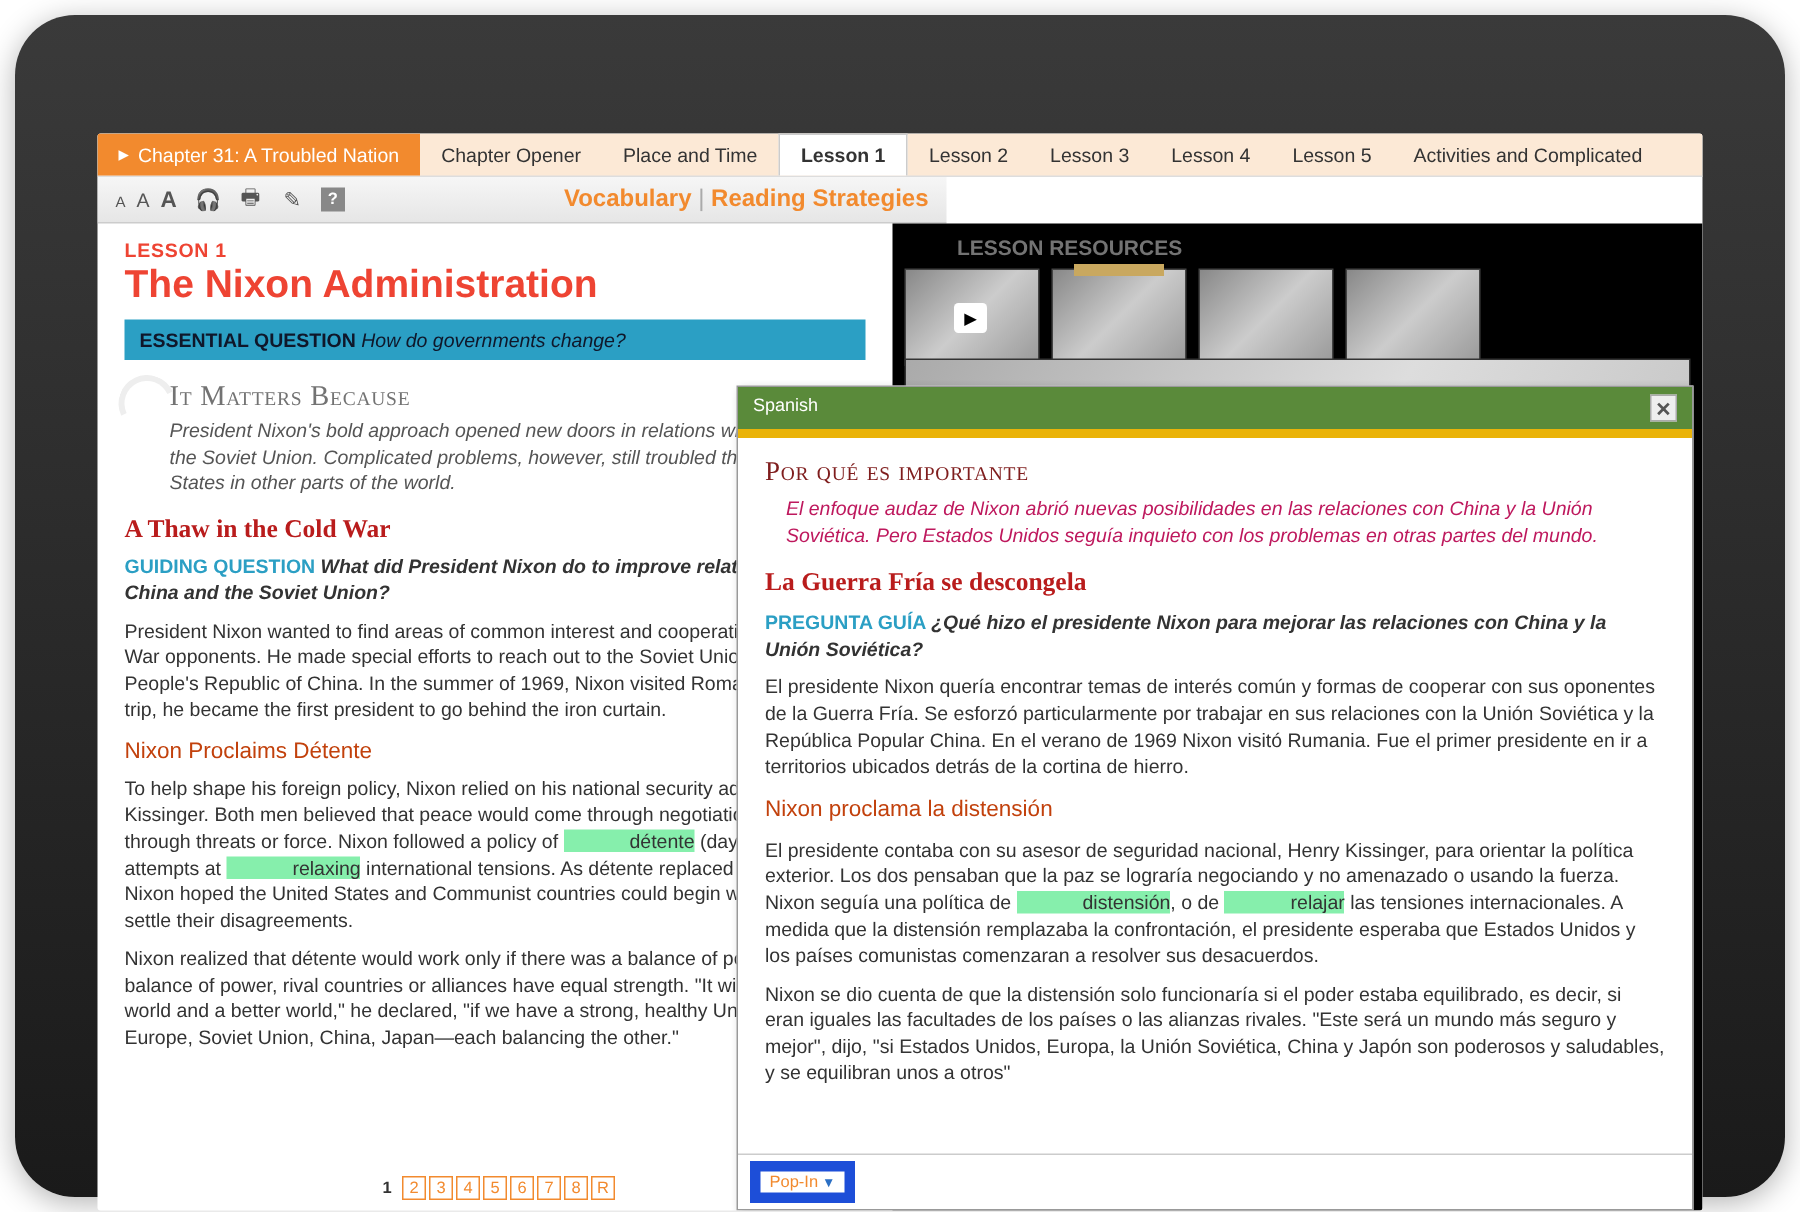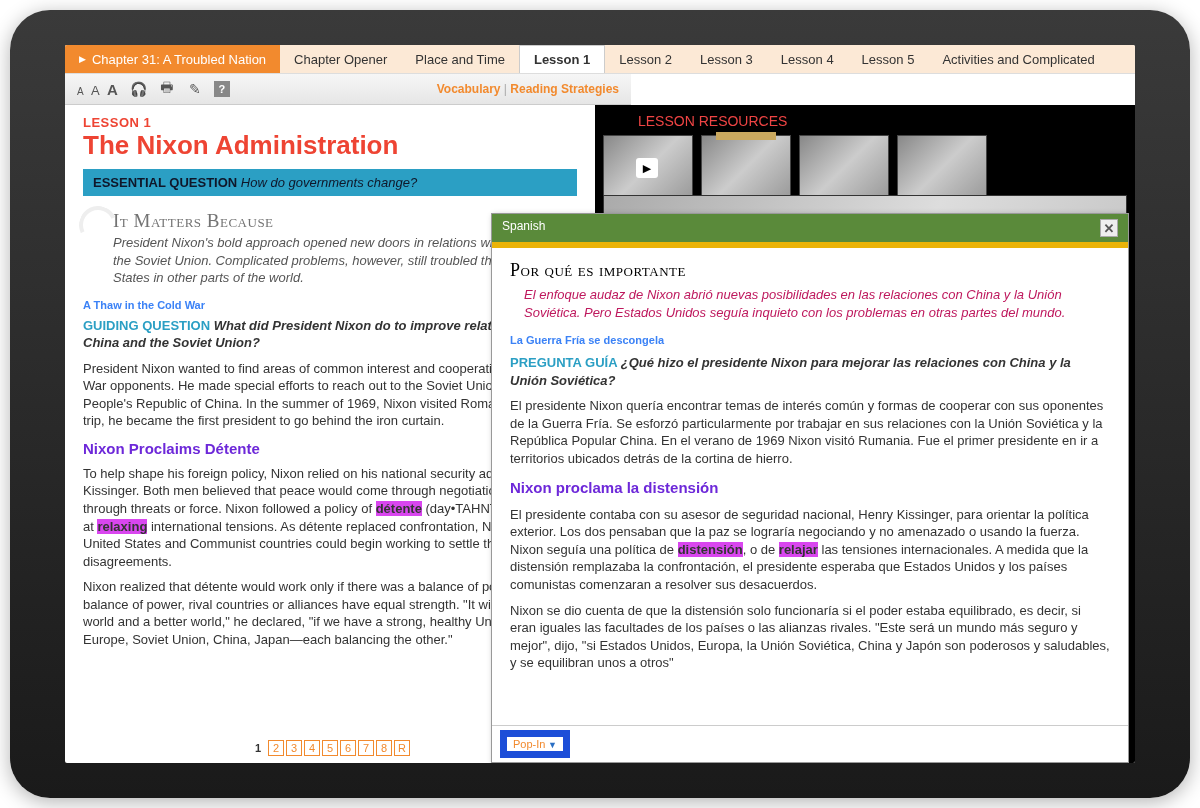--- a/index.html
+++ b/index.html
@@ -1,64 +1,64 @@
 <!DOCTYPE html>
 <html><head>
 <meta charset="utf-8">
 <style>
 * { margin: 0; padding: 0; box-sizing: border-box; }
 body { background: #fff; font-family: Arial, sans-serif; display: flex; justify-content: center; align-items: flex-start; padding: 10px; }
 .tablet { width: 1180px; height: 788px; background: linear-gradient(to bottom, #3a3a3a, #1a1a1a); border-radius: 40px; padding: 35px 55px; position: relative; box-shadow: 0 4px 20px rgba(0,0,0,0.3); }
-.screen { width: 100%; height: 100%; background: #fff; border-radius: 2px; overflow: hidden; position: relative; }
+.screen { width: 100%; height: 100%; background: #fff; border-radius: 2px; overflow: hidden; position: relative; margin-top: 44px; }
 .topbar { display: flex; align-items: stretch; background: #fce9d6; border-bottom: 1px solid #ddd; font-size: 13px; }
 .chapter-tag { background: #f28a2e; color: #fff; padding: 6px 14px; display: flex; align-items: center; gap: 6px; }
 .chapter-tag::before { content: "▶"; font-size: 9px; }
 .tabs { display: flex; flex: 1; }
 .tab { padding: 6px 14px; color: #333; cursor: pointer; display: flex; align-items: center; }
 .tab.active { background: #fff; font-weight: bold; border-top: 1px solid #ccc; border-left: 1px solid #ccc; border-right: 1px solid #ccc; }
 .toolbar { display: flex; align-items: center; background: linear-gradient(#f6f6f6, #e6e6e6); padding: 6px 12px; border-bottom: 1px solid #ccc; font-size: 12px; gap: 10px; }
 .font-sizes { color: #555; letter-spacing: 2px; }
 .font-sizes span:nth-child(1) { font-size: 10px; }
 .font-sizes span:nth-child(2) { font-size: 13px; }
 .font-sizes span:nth-child(3) { font-size: 15px; font-weight: bold; }
 .tool-icon { width: 18px; height: 18px; display: inline-flex; align-items: center; justify-content: center; color: #555; font-size: 14px; }
-.toolbar-right { margin-left: auto; color: #f28a2e; font-weight: bold; font-size: 12px; }
+.toolbar-right { margin-left: auto; color: #f28a2e; font-weight: bold; font-size: 16px; }
 .toolbar-right .sep { color: #aaa; font-weight: normal; }
 .main { display: flex; height: calc(100% - 60px); }
 .left-pane { width: 530px; padding: 10px 18px 10px 18px; overflow: hidden; font-size: 13px; color: #333; position: relative; }
 .lesson-num { color: #e43; font-size: 13px; font-weight: bold; letter-spacing: 0.5px; }
 .lesson-title { color: #e43; font-size: 26px; font-weight: bold; margin-bottom: 8px; }
 .eq-bar { background: #2b9fc4; color: #0f172a; padding: 6px 10px; font-size: 13px; }
 .eq-bar b { font-weight: bold; }
 .eq-bar i { font-style: italic; }
 .matters { margin-top: 14px; }
 .matters-title { font-family: Georgia, serif; font-size: 19px; color: #737373; position: relative; padding-left: 30px; font-variant: small-caps; letter-spacing: 0.5px; }
 .matters-title::before { content: ""; position: absolute; left: -4px; top: -4px; width: 30px; height: 30px; border: 4px solid #eee; border-radius: 50%; border-right-color: transparent; border-bottom-color: transparent; transform: rotate(20deg); }
 .matters p { font-style: italic; color: #555; padding-left: 30px; margin-top: 2px; line-height: 1.35; }
-h3.red { color: #3b82f6; font-size: 11px; margin-top: 12px; margin-bottom: 4px; }
+h3.red { color: #b91c1c; font-size: 17px; margin-top: 12px; margin-bottom: 4px; font-family: Liberation Serif, serif; }
 .guiding { margin-top: 6px; font-size: 13px; line-height: 1.35; }
 .gq-label { color: #2b9fc4; font-weight: bold; }
 .gq-text { font-style: italic; font-weight: bold; }
 p.body { margin-top: 8px; line-height: 1.35; font-size: 13px; }
-h4.red-sub { color: #6d28d9; font-size: 15px; font-weight: bold; margin-top: 10px; }
-.hl { background: #d946ef; font-weight: bold; }
+h4.red-sub { color: #c2410c; font-size: 15px; font-weight: normal; margin-top: 10px; }
+.hl { background: #86efac; font-weight: normal; padding-left: 44px; }
 .pager { position: absolute; bottom: 6px; left: 0; right: 0; text-align: center; font-size: 12px; }
 .pager span { display: inline-block; min-width: 16px; height: 16px; line-height: 14px; border: 1px solid #f28a2e; color: #f28a2e; margin: 0 1px; font-size: 11px; text-align: center; }
 .pager span.current { border: none; color: #333; font-weight: bold; }
 .right-pane { flex: 1; background: #000; padding: 8px; position: relative; color: #fff; }
-.lr-title { font-size: 14px; font-weight: normal; color: #ef4444; margin-bottom: 6px; padding-left: 35px; }
+.lr-title { font-size: 14px; font-weight: bold; color: #737373; margin-bottom: 6px; padding-left: 35px; }
 .thumbs { display: flex; gap: 8px; }
 .thumb { width: 90px; height: 65px; background: linear-gradient(135deg, #888, #ccc, #999); border: 1px solid #444; position: relative; }
 .thumb.play::after { content: "▶"; position: absolute; left: 32px; top: 22px; background: #fff; color: #000; width: 22px; height: 20px; border-radius: 3px; font-size: 11px; display: flex; align-items: center; justify-content: center; }
 .thumb.ps::before { content: ""; position: absolute; top: -4px; left: 14px; right: 14px; height: 8px; background: #c9a85f; }
 .overlay { position: absolute; left: -104px; right: 6px; top: 108px; bottom: 0px; background: #fff; border: 1px solid #999; box-shadow: 2px 2px 6px rgba(0,0,0,0.3); color: #333; display: flex; flex-direction: column; }
 .overlay-header { background: #5a8a3a; color: #fff; padding: 5px 10px; font-size: 12px; display: flex; justify-content: space-between; align-items: flex-start; border-bottom: 6px solid #eab308; }
 .overlay-close { background: #eee; color: #555; width: 18px; height: 18px; display: flex; align-items: center; justify-content: center; font-weight: bold; font-size: 13px; border: 1px solid #aaa; cursor: pointer; }
 .overlay-body { padding: 10px 18px; overflow: hidden; flex: 1; font-size: 13px; line-height: 1.35; }
-.sp-matters-title { font-family: Georgia, serif; font-size: 18px; color: #000000; font-variant: small-caps; letter-spacing: 0.5px; margin-bottom:4px;}
+.sp-matters-title { font-family: Georgia, serif; font-size: 18px; color: #7f1d1d; font-variant: small-caps; letter-spacing: 0.5px; margin-bottom:4px;}
 .sp-matters p { font-style: italic; color: #be185d; margin-left: 14px; }
 .overlay-footer { border-top: 1px solid #ccc; padding: 4px 8px; }
 .popin { display: inline-block; border: 7px solid #1d4ed8; color: #f28a2e; padding: 1px 6px; font-size: 11px; }
 .popin::after { content: " ▼"; color: #2b6fc4; font-size: 9px; }
 .right-bg-imgs { position: absolute; top: 90px; left: 8px; right: 8px; bottom: 8px; display:flex; flex-direction: column; gap: 6px; }
 .right-bg-imgs .bgimg { flex:1; background: linear-gradient(120deg, #aaa, #ddd, #bbb); border: 1px solid #333; }
 .right-caption { position: absolute; bottom: 14px; right: 14px; color: #ccc; font-size: 11px; }
 </style>
 </head>
 <body>

